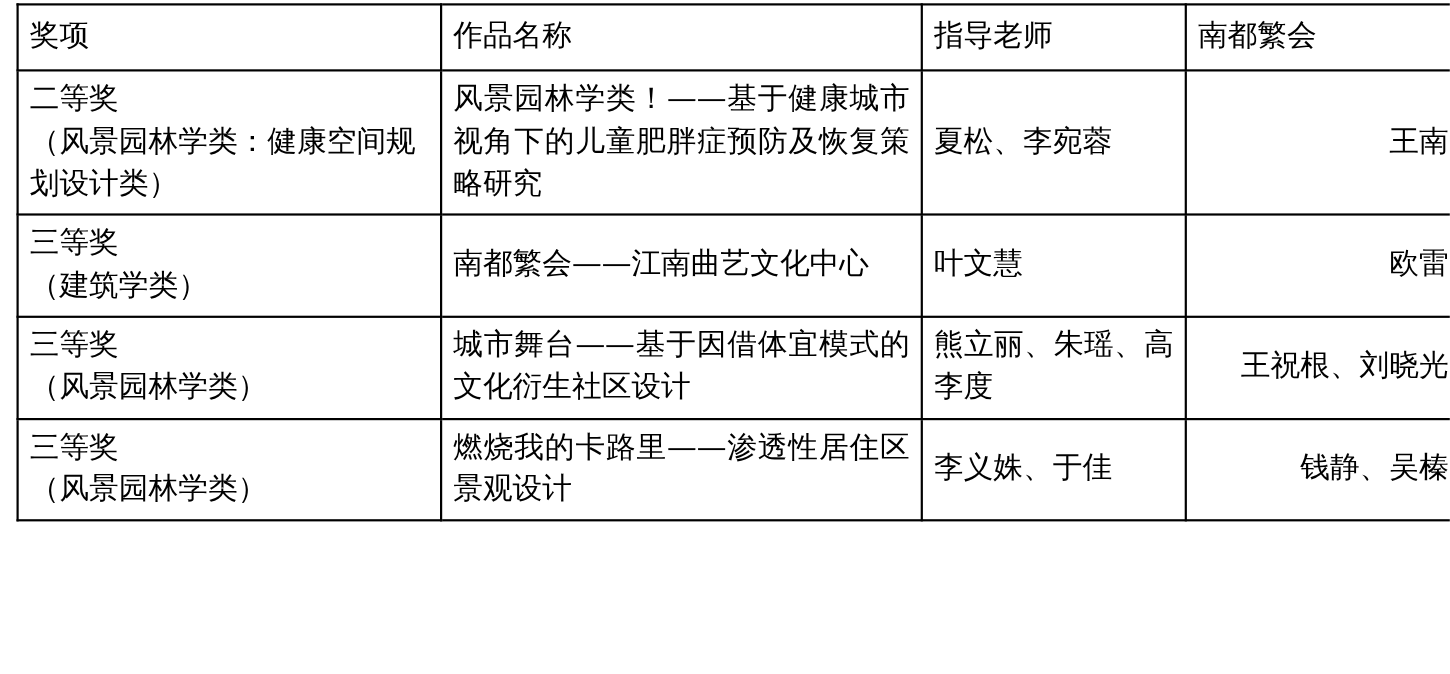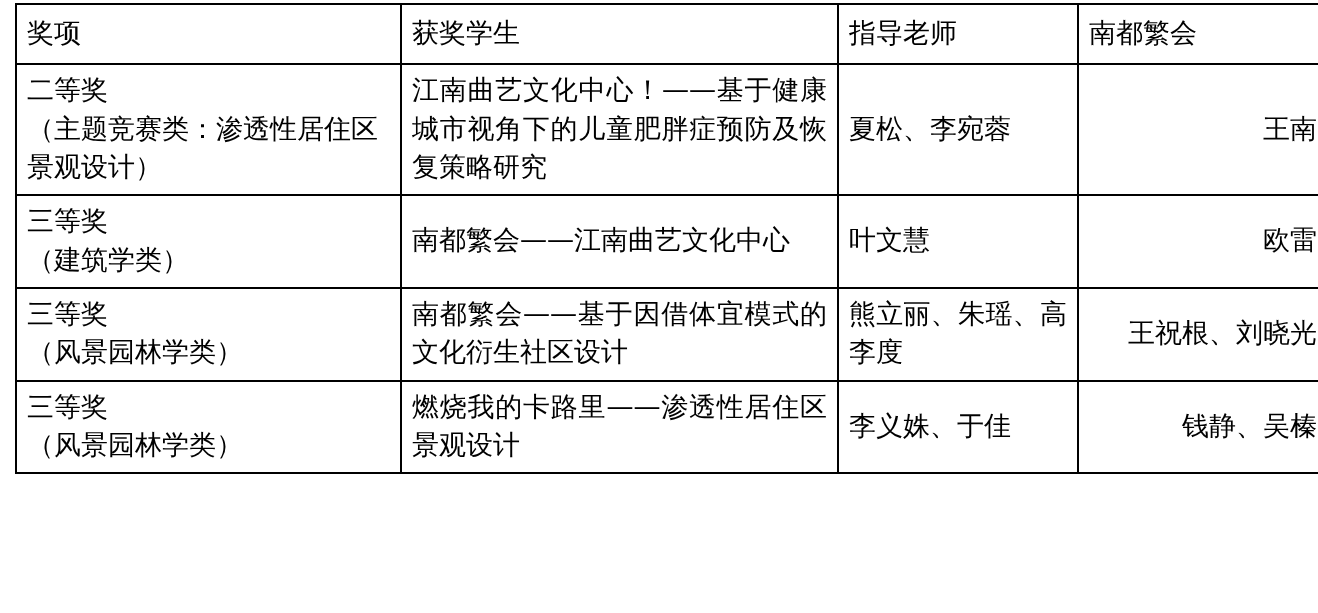--- a/index.html
+++ b/index.html
@@ -72,45 +72,45 @@
   <table class="award-table">
     <colgroup>
       <col class="c0">
       <col class="c1">
       <col class="c2">
       <col class="c3">
     </colgroup>
     <tbody>
       <tr class="header-row">
         <td>奖项</td>
-        <td>获奖学生</td>
+        <td>作品名称</td>
         <td>指导老师</td>
         <td>南都繁会</td>
       </tr>
 
       <tr>
         <td class="cell-award v-top">二等奖
-（主题竞赛类：渗透性居住区景观设计）</td>
-        <td class="cell-title v-top">江南曲艺文化中心！——基于健康城市视角下的儿童肥胖症预防及恢复策略研究</td>
+（风景园林学类：健康空间规划设计类）</td>
+        <td class="cell-title v-top">风景园林学类！——基于健康城市视角下的儿童肥胖症预防及恢复策略研究</td>
         <td class="cell-students">夏松、李宛蓉</td>
         <td class="cell-teachers">王南</td>
       </tr>
 
       <tr>
         <td class="cell-award v-top">三等奖
 （建筑学类）</td>
         <td class="cell-title v-top">南都繁会——江南曲艺文化中心</td>
         <td class="cell-students">叶文慧</td>
         <td class="cell-teachers">欧雷</td>
       </tr>
 
       <tr>
         <td class="cell-award v-top">三等奖
 （风景园林学类）</td>
-        <td class="cell-title v-top">南都繁会——基于因借体宜模式的文化衍生社区设计</td>
+        <td class="cell-title v-top">城市舞台——基于因借体宜模式的文化衍生社区设计</td>
         <td class="cell-students">熊立丽、朱瑶、高李度</td>
         <td class="cell-teachers">王祝根、刘晓光</td>
       </tr>
 
       <tr>
         <td class="cell-award v-top">三等奖
 （风景园林学类）</td>
         <td class="cell-title v-top">燃烧我的卡路里——渗透性居住区景观设计</td>
         <td class="cell-students">李义姝、于佳</td>
         <td class="cell-teachers">钱静、吴榛</td>

